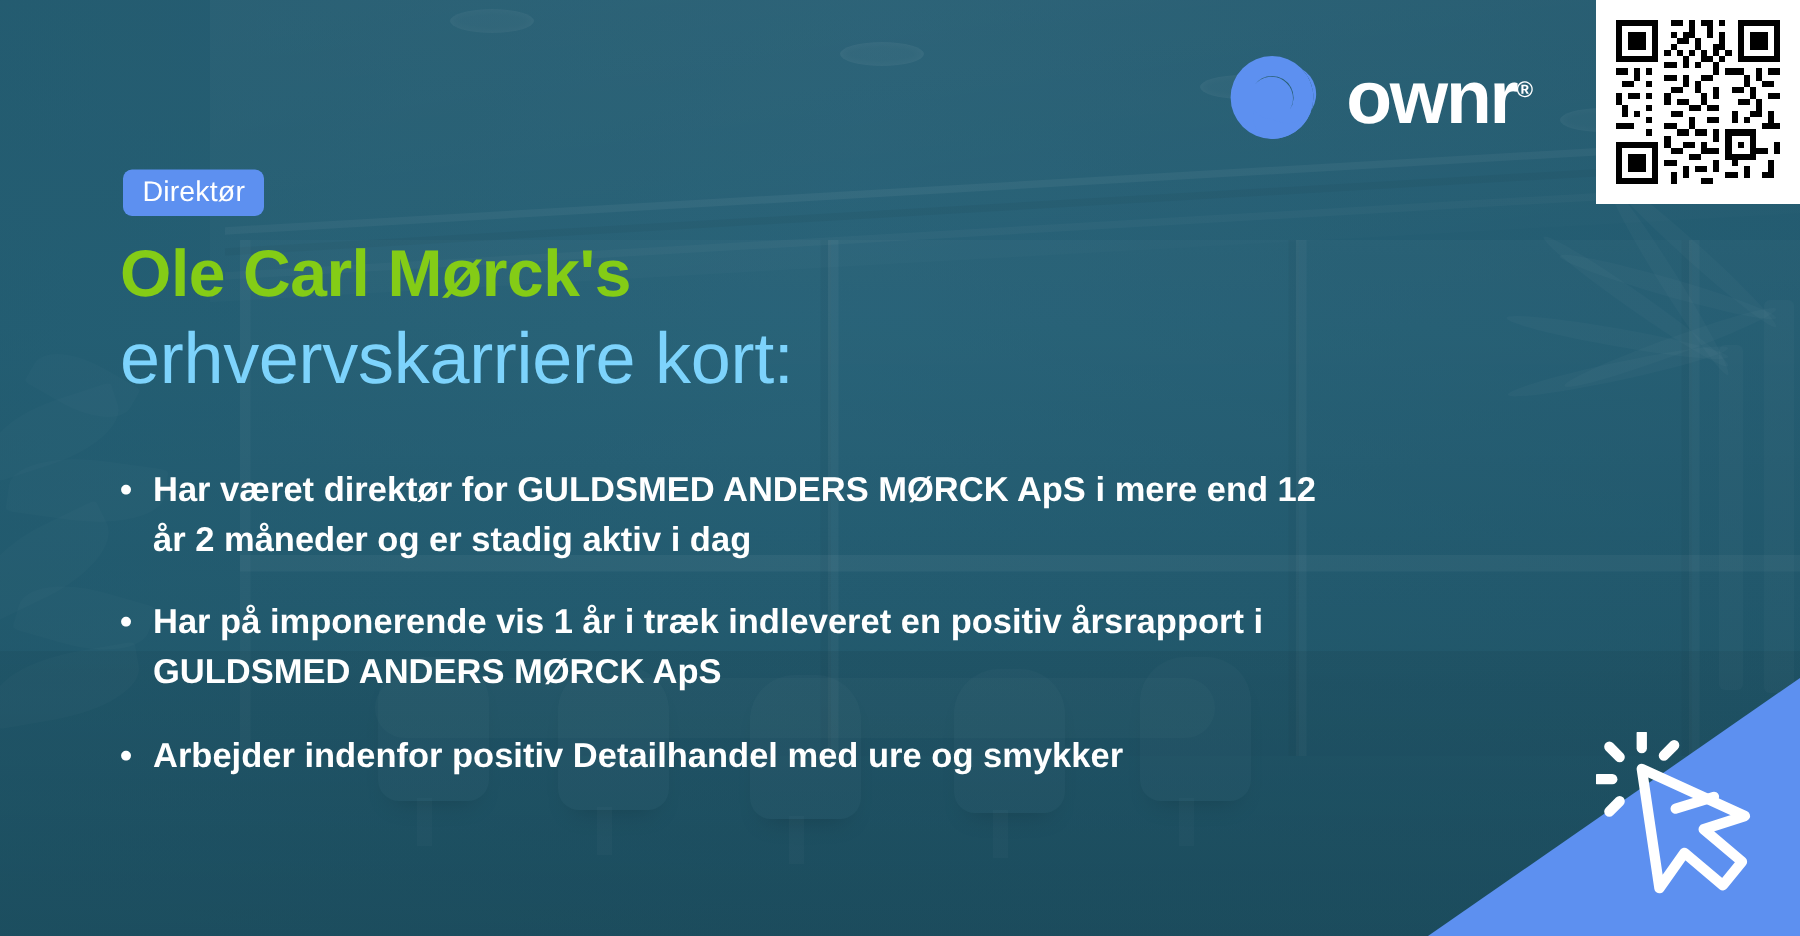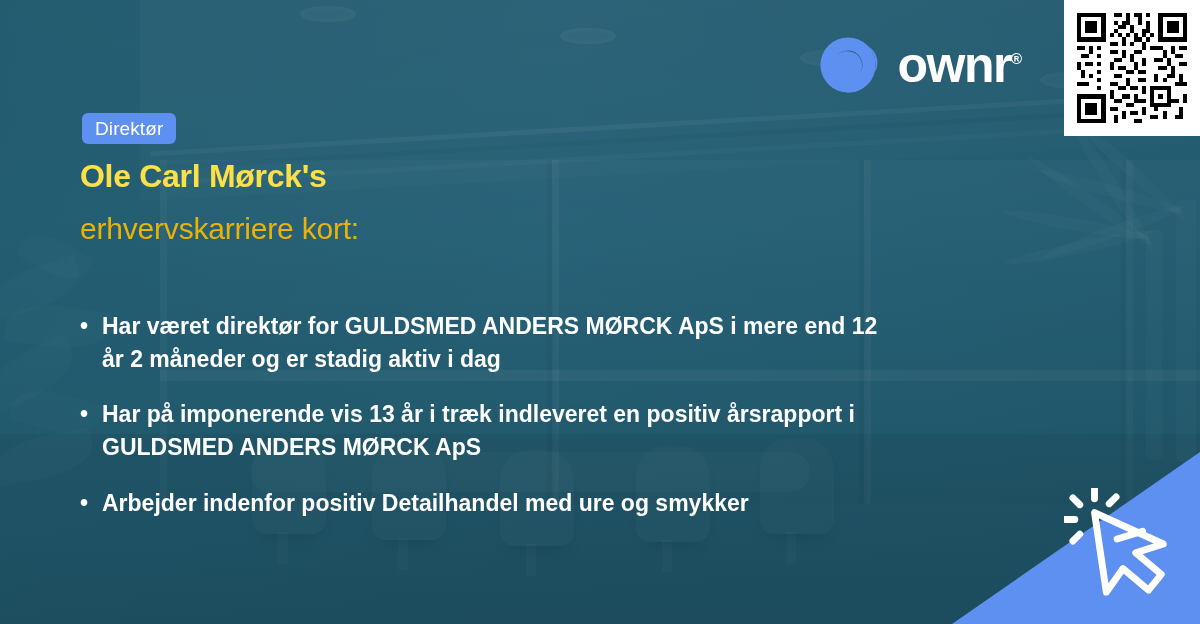--- a/index.html
+++ b/index.html
@@ -138,31 +138,31 @@
     background: #5d90f0;
     color: #ffffff;
     font-size: 19px;
     letter-spacing: 0.1px;
     white-space: nowrap;
   }
 
   .headline {
     position: absolute;
     left: 80px; top: 158px;
-    color: #fde047;
-    font-size: 32px;
+    color: #84cc16;
+    font-size: 44px;
     font-weight: bold;
     letter-spacing: -0.3px;
     white-space: nowrap;
   }
   .subhead {
     position: absolute;
     left: 80px; top: 212px;
-    color: #eab308;
-    font-size: 30px;
+    color: #7dd3fc;
+    font-size: 48px;
     font-weight: normal;
     letter-spacing: -0.2px;
     white-space: nowrap;
   }
 
   .bullets {
     position: absolute;
     left: 80px; top: 310px;
     width: 880px;
   }
@@ -444,21 +444,21 @@
     <div class="subhead">erhvervskarriere kort:</div>
 
     
     <div class="bullets">
       <div class="bullet">
         <span class="dot">•</span>
         <span class="btext">Har været direktør for GULDSMED ANDERS MØRCK ApS i mere end 12 år 2 måneder og er stadig aktiv i dag</span>
       </div>
       <div class="bullet">
         <span class="dot">•</span>
-        <span class="btext">Har på imponerende vis 13 år i træk indleveret en positiv årsrapport i GULDSMED ANDERS MØRCK ApS</span>
+        <span class="btext">Har på imponerende vis 1 år i træk indleveret en positiv årsrapport i GULDSMED ANDERS MØRCK ApS</span>
       </div>
       <div class="bullet">
         <span class="dot">•</span>
         <span class="btext">Arbejder indenfor positiv Detailhandel med ure og smykker</span>
       </div>
     </div>
 
     
     <div class="corner"></div>
 

